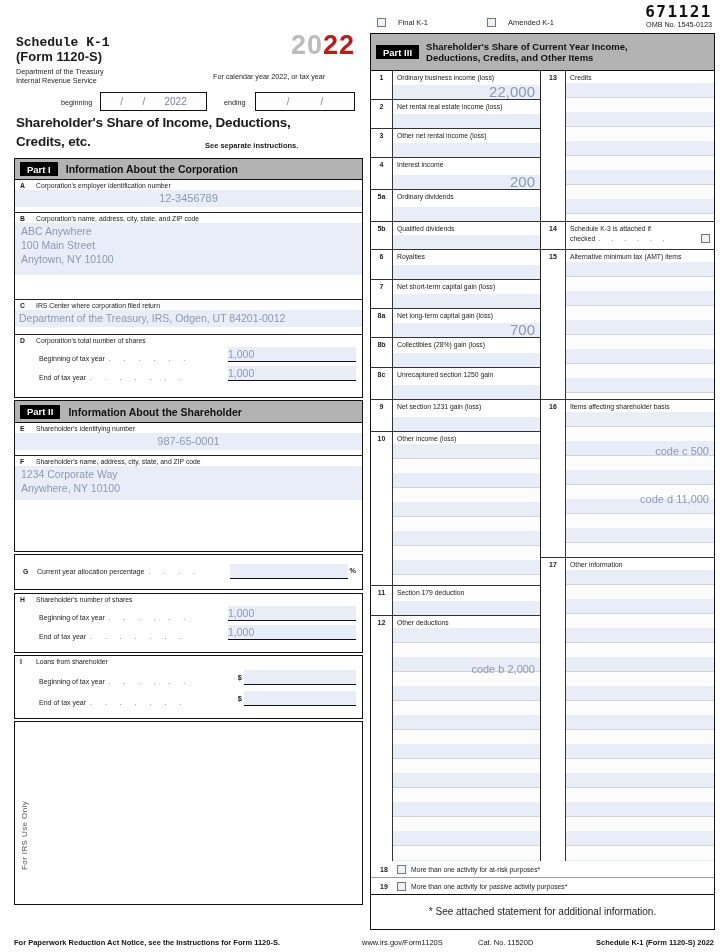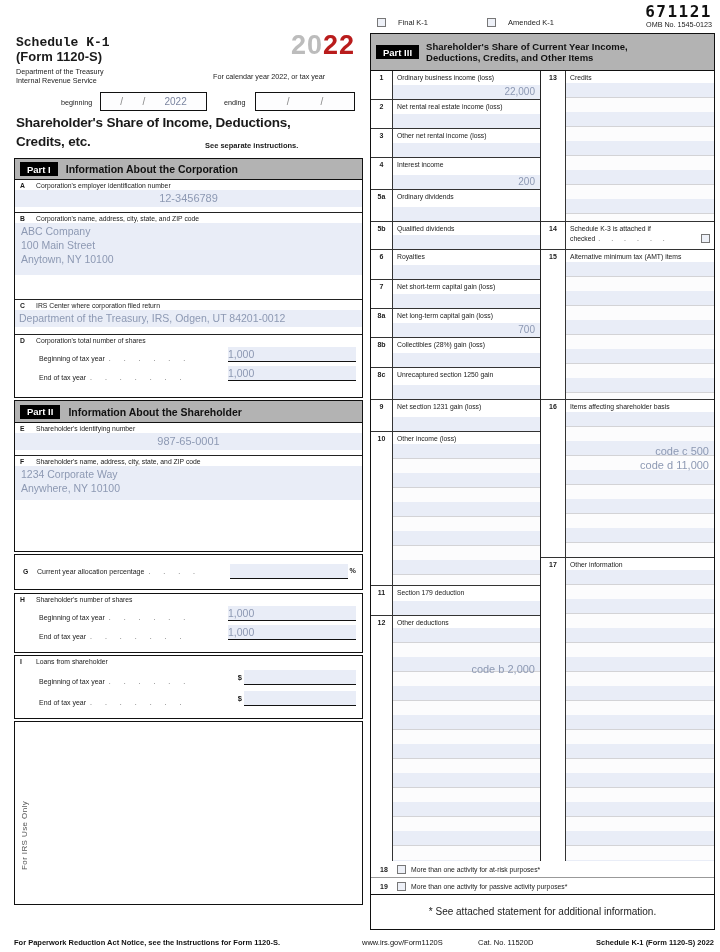--- a/index.html
+++ b/index.html
@@ -75,21 +75,21 @@
   .p3cell:last-child { border-bottom:none; }
   .p3num {
     width:22px; border-right:1px solid #333; font-size:7px; font-weight:bold;
     text-align:center; padding-top:2.5px; flex-shrink:0;
   }
   .p3col.right .p3num { width:25px; }
   .p3body { flex:1; display:flex; flex-direction:column; position:relative; overflow:hidden; }
   .p3lbl { font-size:6.8px; color:#222; padding:2.5px 3px 0 4px; flex:1; line-height:1.25; }
   .p3lbl.fixed { flex:0 0 auto; padding-bottom:1.5px; }
   .p3val {
-    height:14px; background:#e9edf7; font-size:10px; color:#8d99b3;
+    height:14px; background:#e9edf7; font-size:15px; color:#8d99b3;
     text-align:right; padding-right:5px; line-height:13px;
   }
   .stripes {
     flex:1;
     background:repeating-linear-gradient(180deg,
       #e9edf7 0px, #e9edf7 14px,
       #d3d3d6 14px, #d3d3d6 14.8px,
       #fcfcfd 14.8px, #fcfcfd 29px);
   }
   .codeval {
@@ -170,21 +170,21 @@
         </div>
       <div class="bluefield centerval">12-3456789</div>
     </div>
 
     <div style="height:87px; border-bottom:1px solid #222;">
       <div class="lblrow">
           <span class="ln">B</span>
           <span class="lt">Corporation's name, address, city, state, and ZIP code</span>
         </div>
       <div class="bluefield addrblock" style="height:52px;">
-        <div>ABC Company</div>
+        <div>ABC Anywhere</div>
         <div>100 Main Street</div>
         <div>Anytown, NY 10100</div>
       </div>
     </div>
 
     <div style="height:35px; border-bottom:1px solid #222;">
       <div class="lblrow">
           <span class="ln">C</span>
           <span class="lt">IRS Center where corporation filed return</span>
         </div>
@@ -430,21 +430,21 @@
               <div class="p3lbl fixed">Alternative minimum tax (AMT) items</div>
             <div class="stripes"></div>
             </div>
         </div>
         <div class="p3cell" style="height:158px;">
           <div class="p3num">16</div>
           <div class="p3body">
               <div class="p3lbl fixed">Items affecting shareholder basis</div>
             <div class="stripes"></div>
             <div class="codeval" style="top:44px;">code c 500</div>
-            <div class="codeval" style="top:58px;">code d 11,000</div>
+            <div class="codeval" style="top:92px;">code d 11,000</div>
             </div>
         </div>
         <div class="p3cell" style="height:303px;">
           <div class="p3num">17</div>
           <div class="p3body">
               <div class="p3lbl fixed">Other information</div>
             <div class="stripes"></div>
             </div>
         </div>
       </div>

